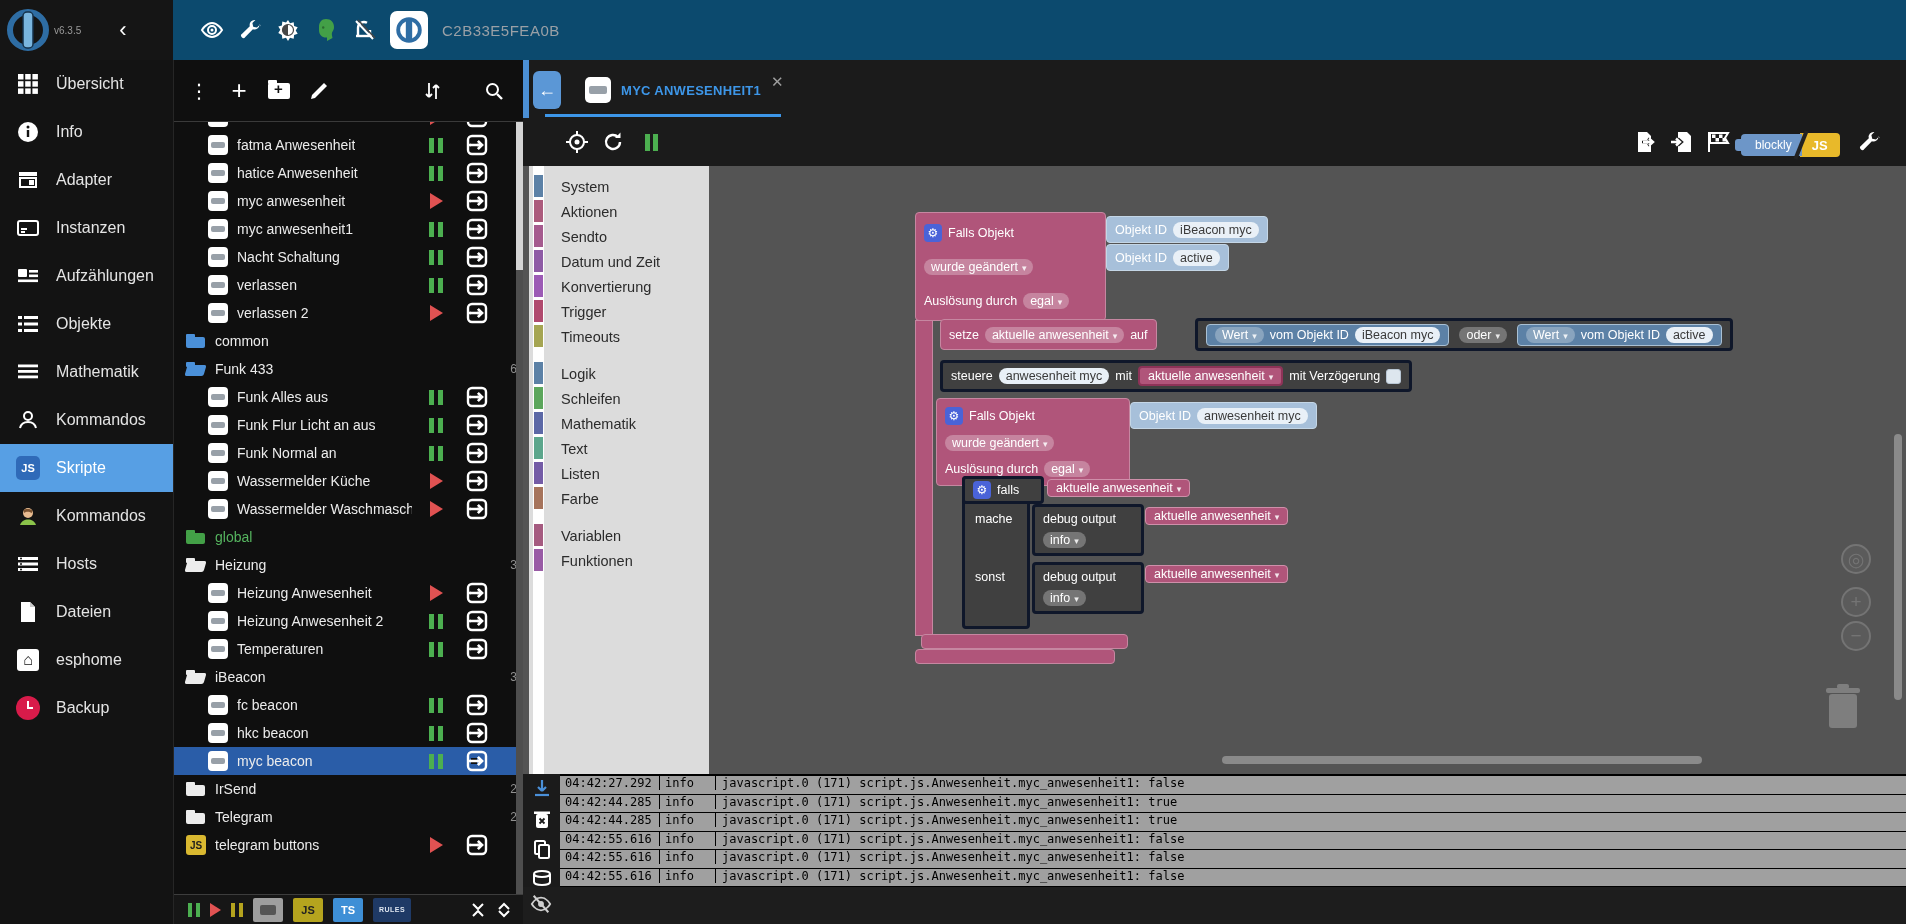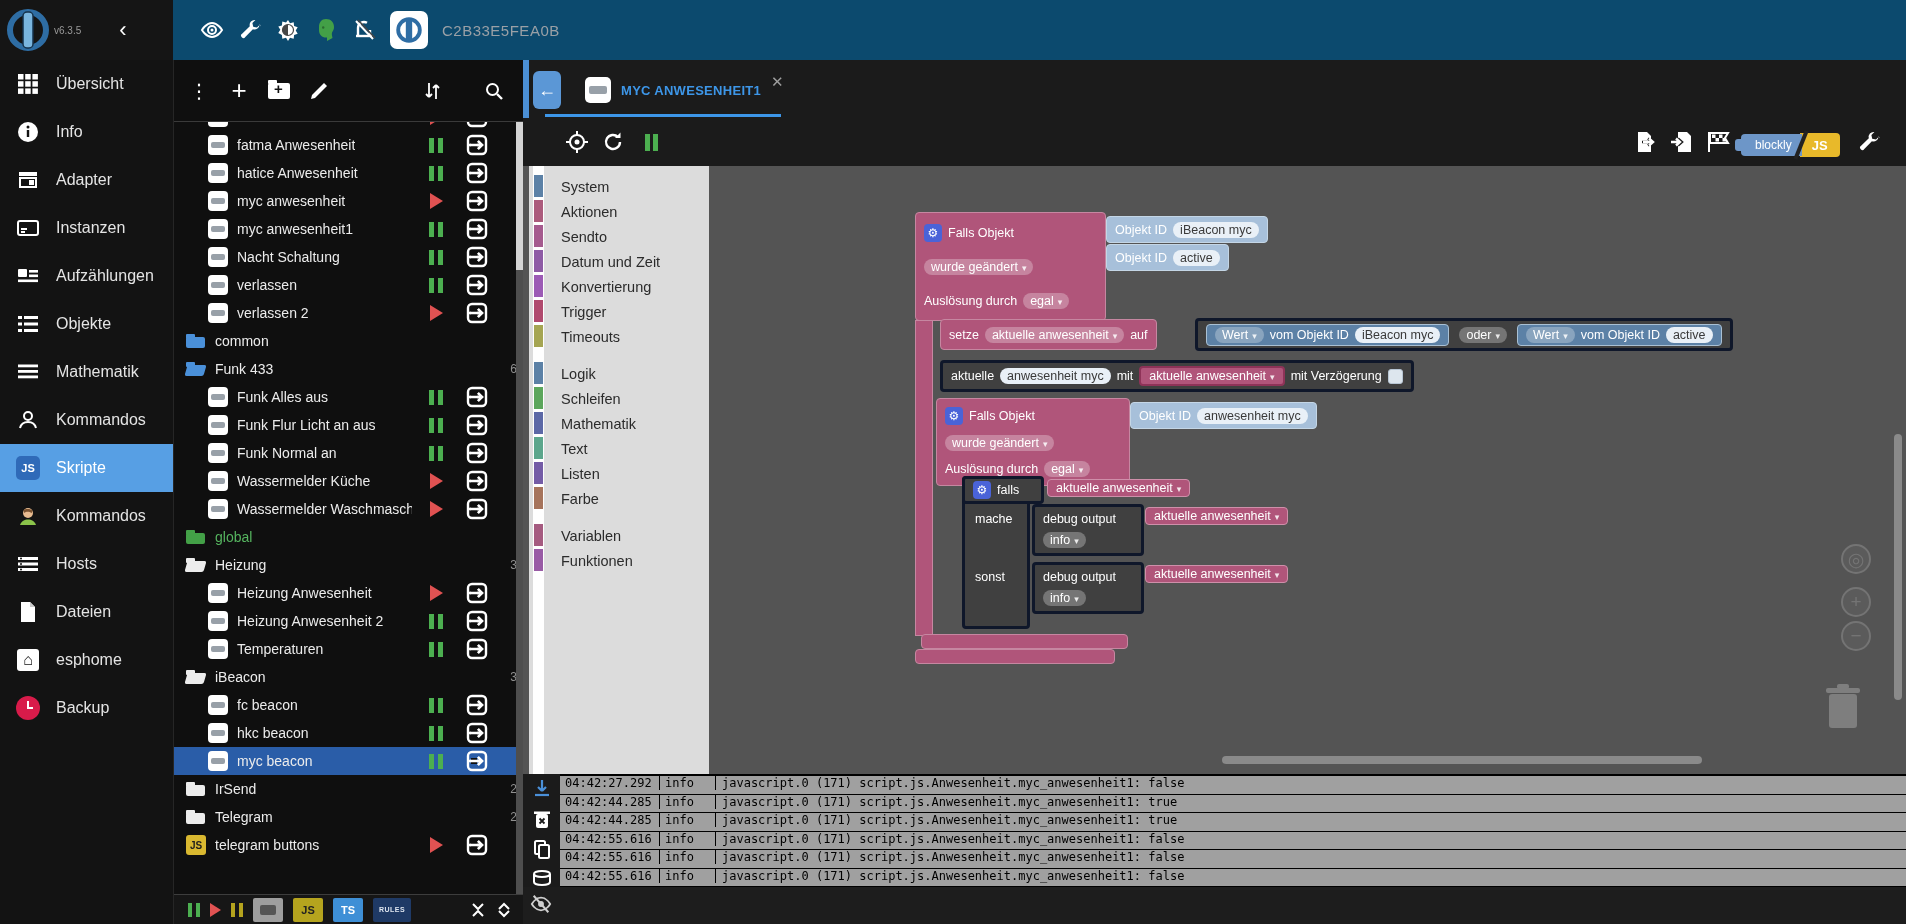--- a/index.html
+++ b/index.html
@@ -953,21 +953,21 @@
         </span>
         <span class="pill dd">oder</span>
         <span class="blue2">
           <span class="pill dd">Wert</span>
           <span>vom Objekt ID</span>
           <span class="tf">active</span>
         </span>
       </div>
 
       <div class="blk blue row" style="left:417px;top:194px;height:32px">
-        <span>aktuelle</span>
+        <span>steuere</span>
         <span class="tf">anwesenheit myc</span>
         <span>mit</span>
         <span class="pinkplug darkb dd" style="position:static">aktuelle anwesenheit</span>
         <span>mit Verzögerung</span>
         <span class="chk"></span>
       </div>
 
       <div class="blk pink pcol" style="left:413px;top:232px;width:194px;height:88px">
         <div class="prow">
             <span class="gear">⚙</span>

